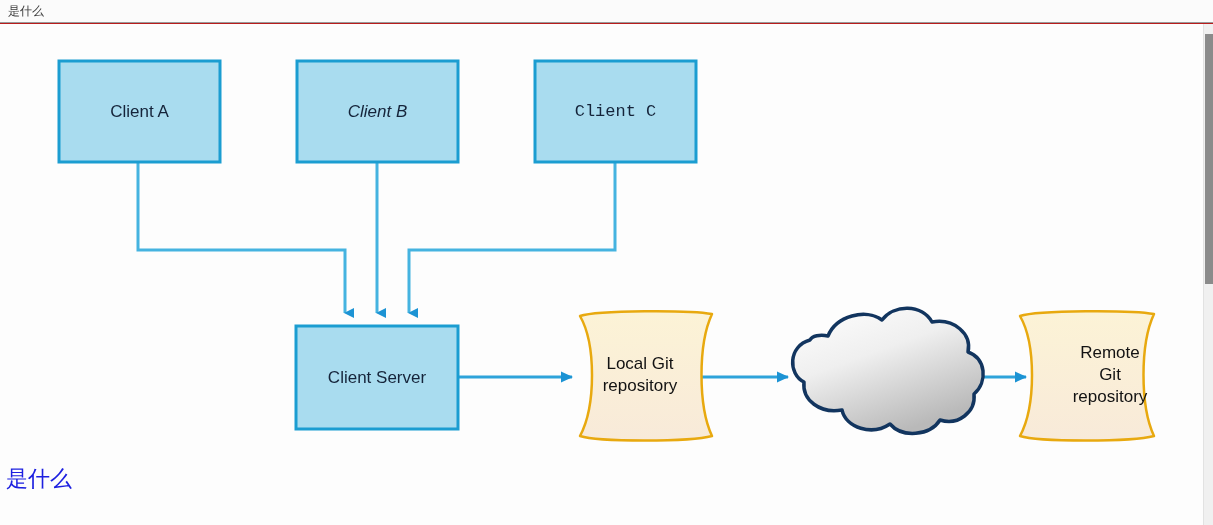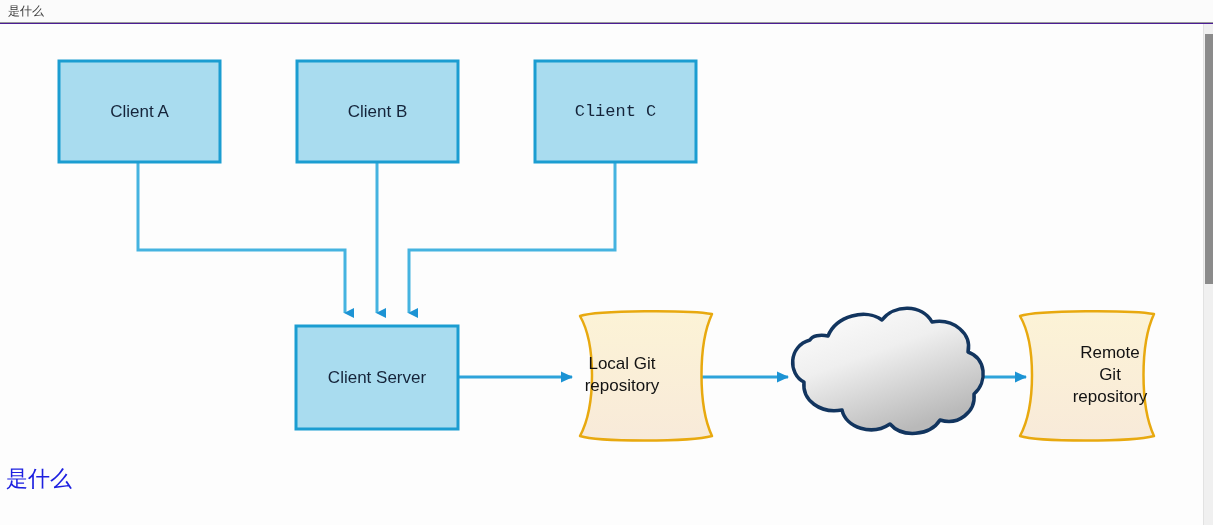--- a/index.html
+++ b/index.html
@@ -10,21 +10,21 @@
   body {
     width: 1213px;
     height: 525px;
     overflow: hidden;
     font-family: "Liberation Sans", sans-serif;
     position: relative;
   }
   #app {
     position: absolute;
     inset: 0;
-    background: #4c1d95;
+    background: #b91c1c;
   }
   
   .titlebar {
     position: absolute;
     left: 0; top: 0;
     width: 1213px;
     height: 23px;
     background: #fbfbfb;
     border-bottom: 1px solid #9a9a9a;
     box-sizing: border-box;
@@ -70,24 +70,24 @@
     text-align: center;
     white-space: pre-line;
     display: flex;
     align-items: center;
     justify-content: center;
     pointer-events: none;
   }
   .node-label.dark { color: #121212; }
 
   .lbl-client-a { left: 59px;  top: 37px;  width: 161px; height: 101px; }
-  .lbl-client-b { left: 297px; top: 37px;  width: 161px; height: 101px; }
+  .lbl-client-b { left: 297px; top: 37px;  width: 161px; height: 101px; font-style: italic; }
   .lbl-client-c { left: 535px; top: 37px;  width: 161px; height: 101px; font-family: Liberation Mono, monospace; }
   .lbl-config   { left: 296px; top: 302px; width: 162px; height: 103px; }
-  .lbl-localgit { left: 564px; top: 288px; width: 116px; height: 125px; }
+  .lbl-localgit { left: 582px; top: 288px; width: 116px; height: 125px; }
   .lbl-remotegit{ left: 1052px;top: 288px; width: 116px; height: 125px; }
 
   
   .caption {
     position: absolute;
     left: 6px;
     top: 440px;
     font-size: 22px;
     line-height: 30px;
     color: #1d20e0;

